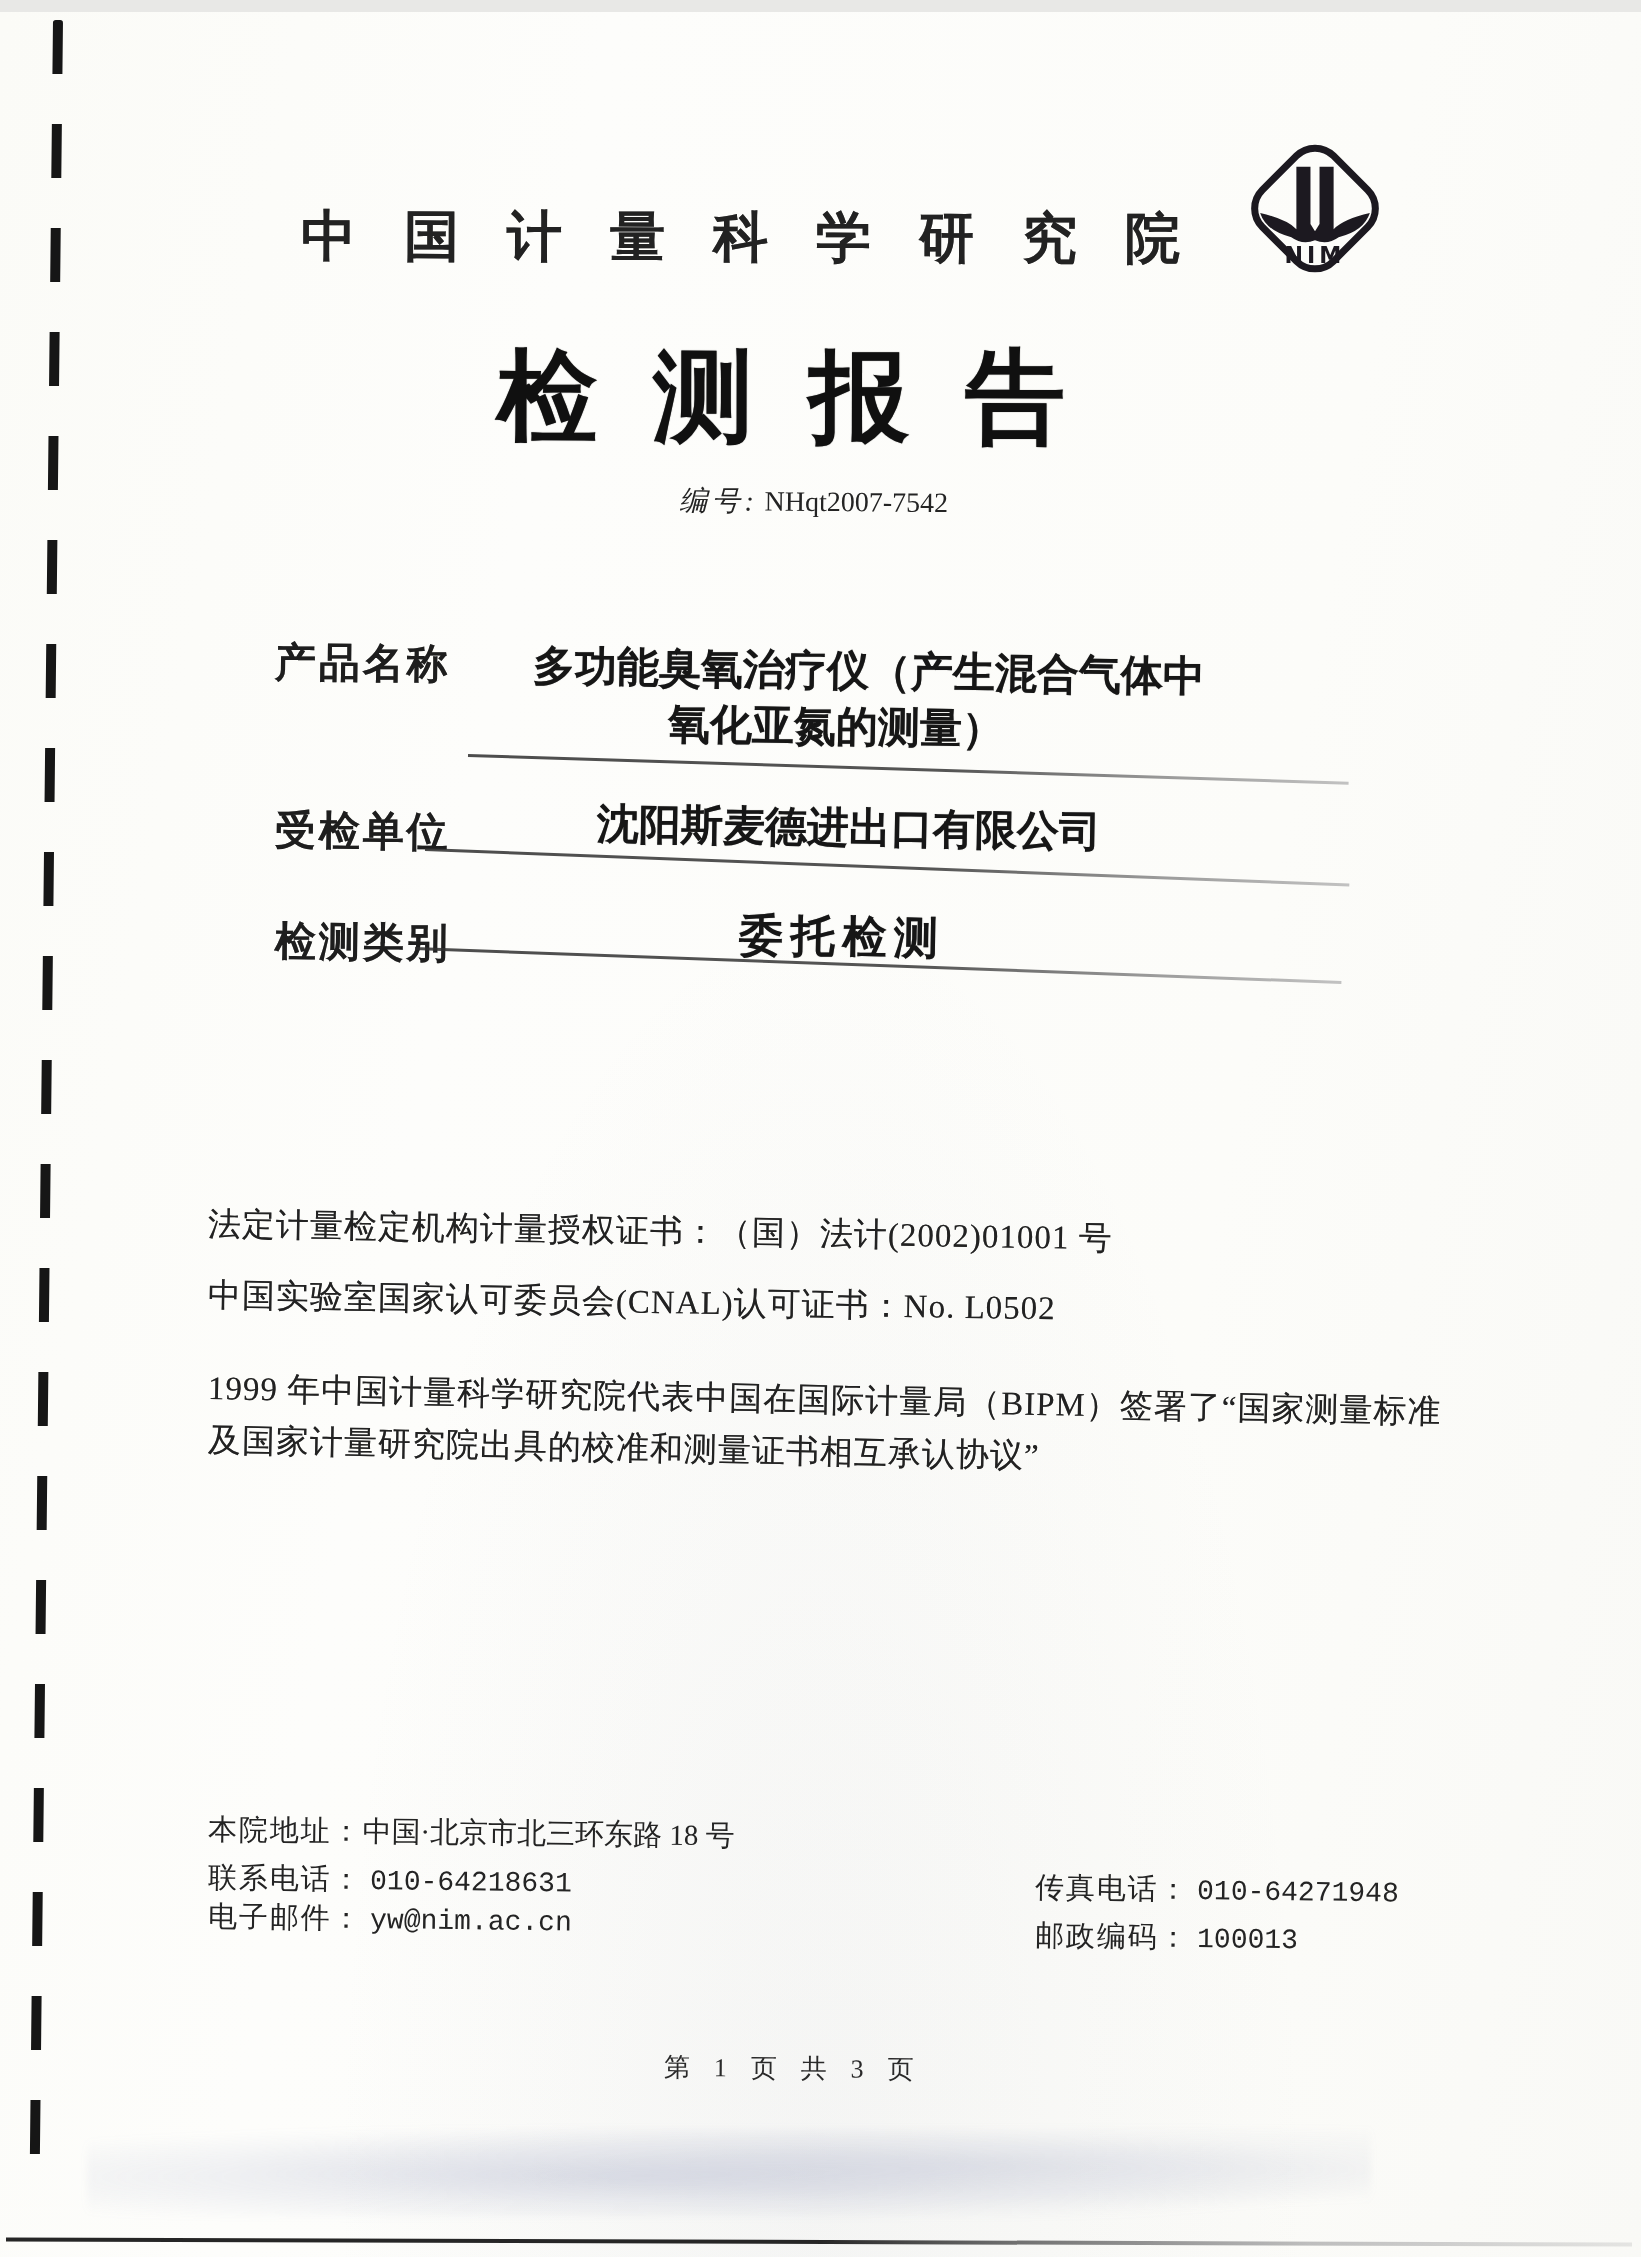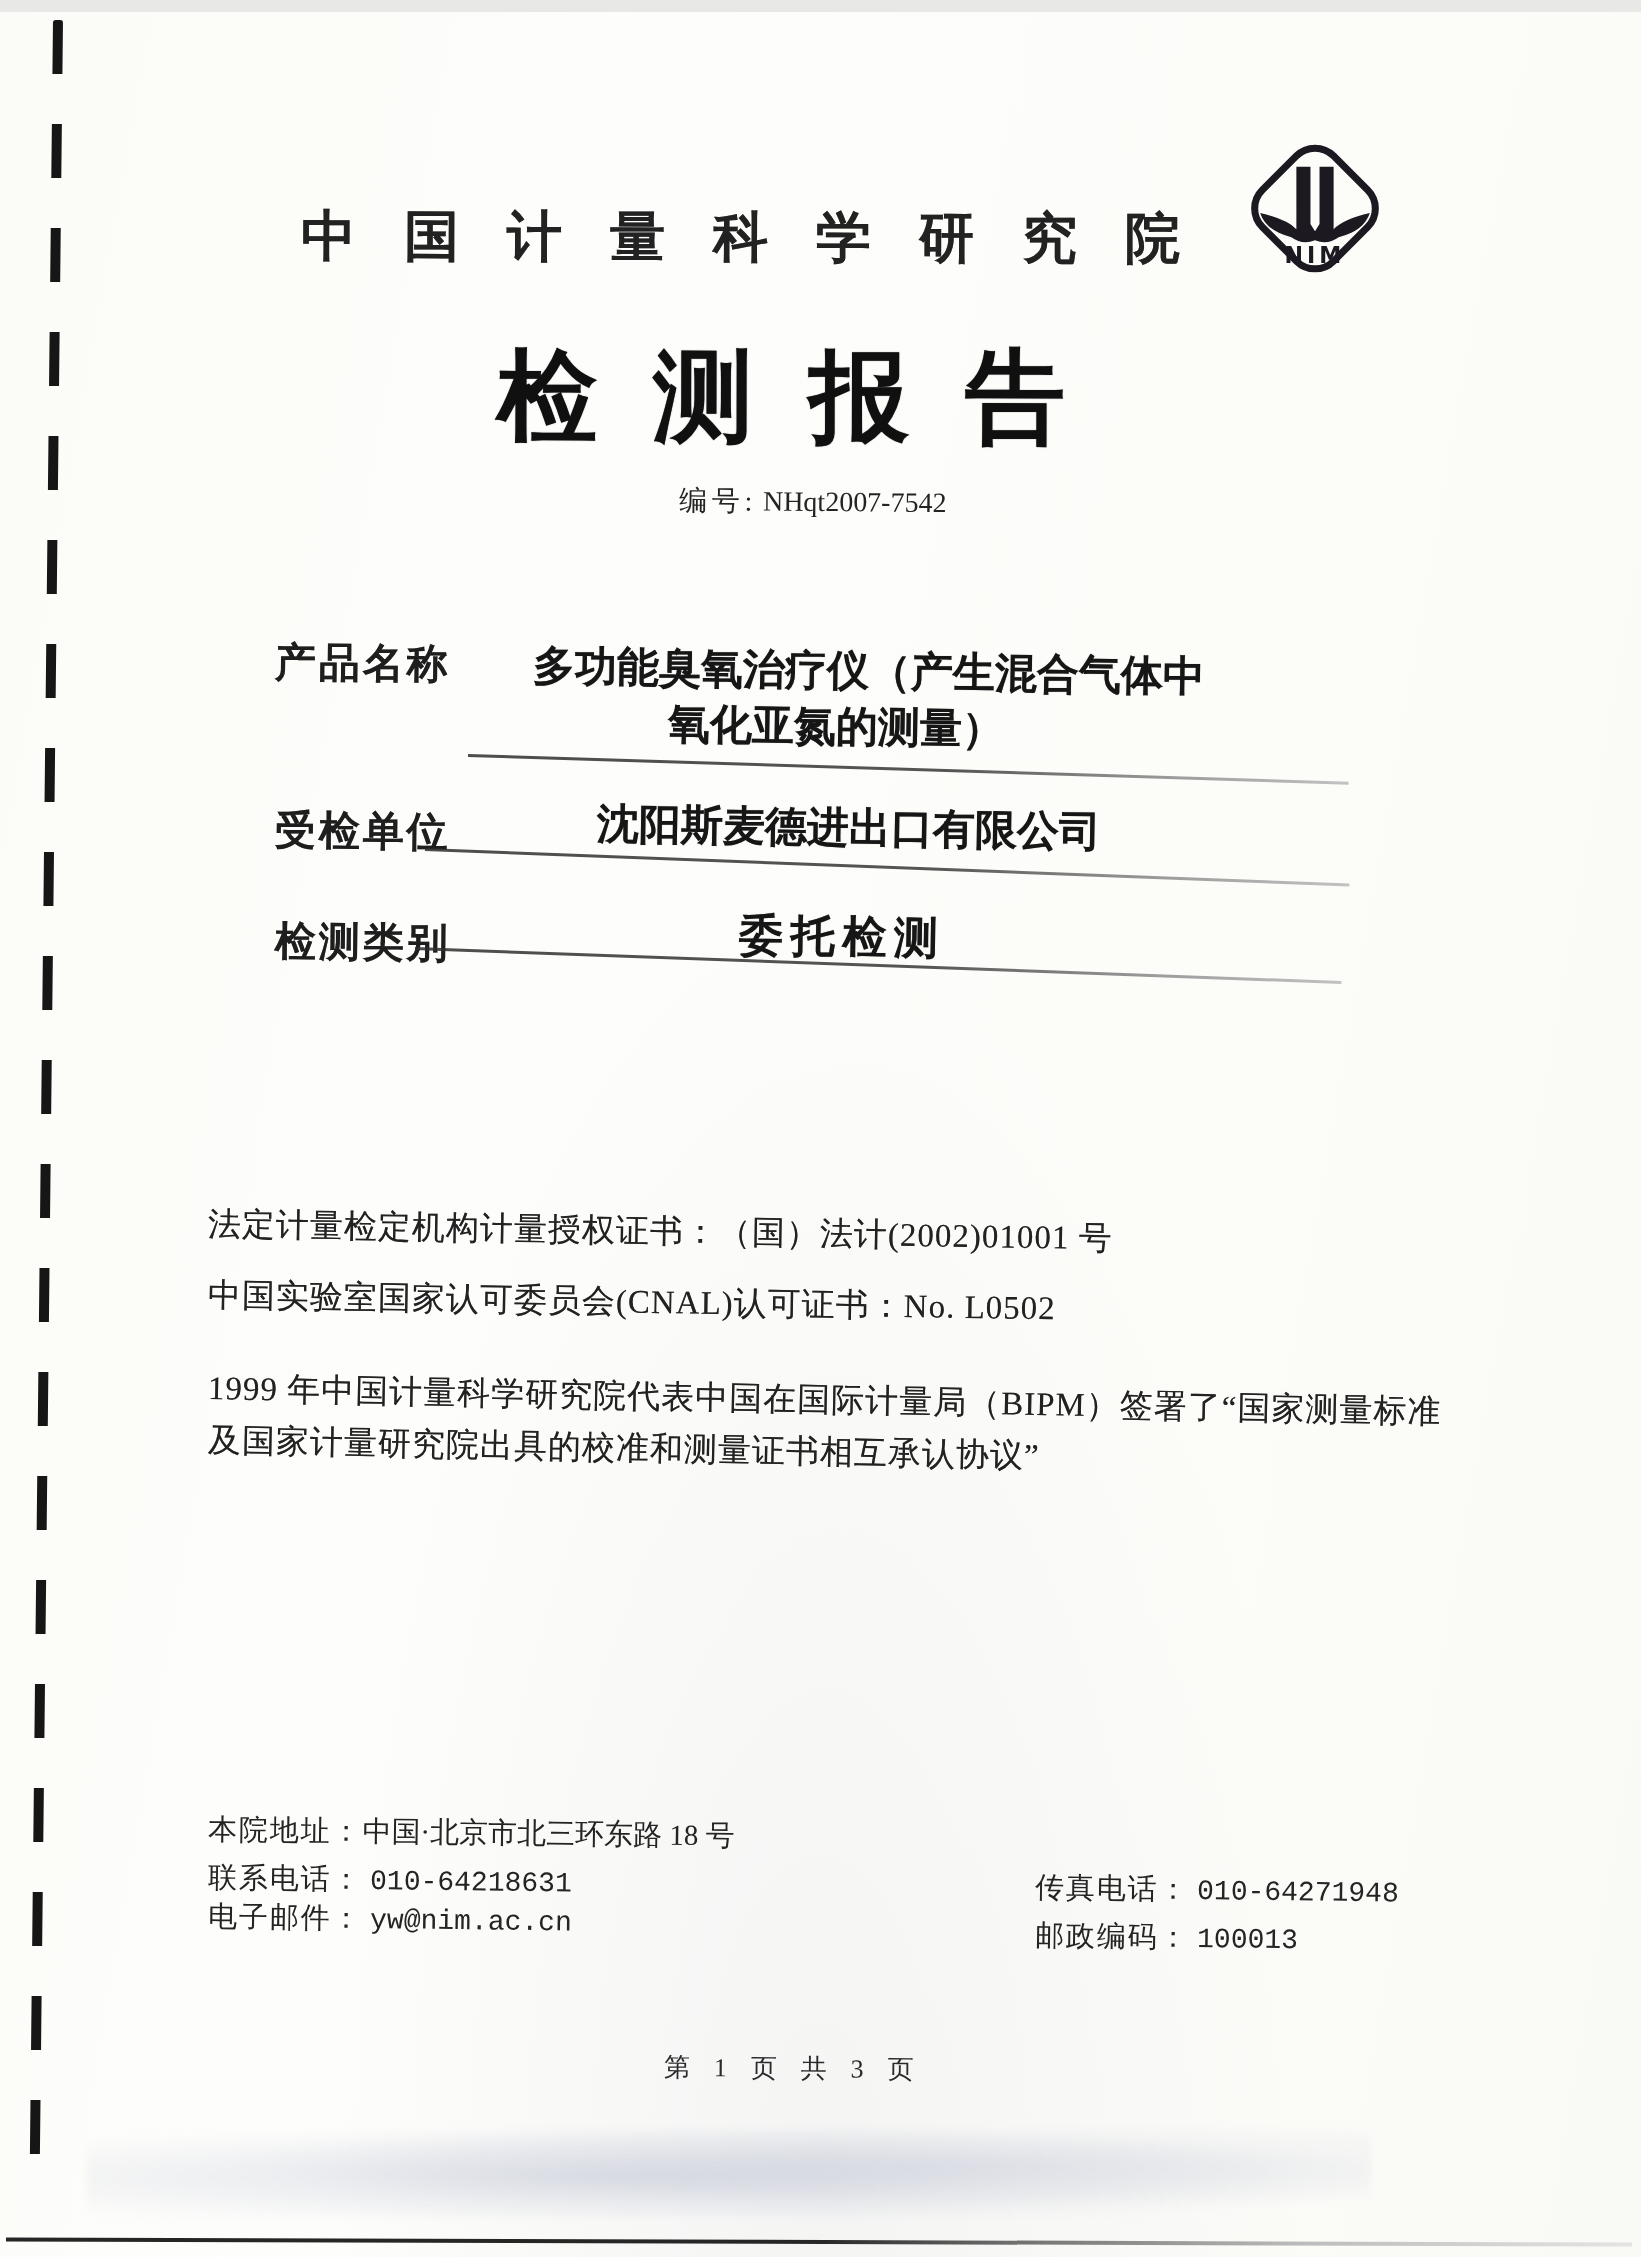--- a/index.html
+++ b/index.html
@@ -31,21 +31,21 @@
   }
   .logo{left:1238px;top:102px;width:154px;height:189px;}
 
   .report-title{
     left:497px;top:319px;margin:0;
     font-size:100px;font-weight:900;letter-spacing:56px;white-space:nowrap;
     color:#101010;text-shadow:0 0 1px rgba(0,0,0,.65);
     transform:rotate(.1deg);
   }
   .report-no{left:679px;top:471px;font-size:28px;color:#242424;white-space:nowrap;transform:rotate(.5deg);}
-  .report-no .lbl{letter-spacing:4.8px;margin-right:5.8px;}
+  .report-no .lbl{letter-spacing:4.8px;margin-right:5.8px;font-style:italic;}
 
   
   .field-label{font-size:41px;font-weight:600;letter-spacing:2.9px;color:#1e1e1e;white-space:nowrap;
     text-shadow:0 0 0.6px rgba(0,0,0,.5);transform:rotate(.6deg);}
   .field-value{font-size:42px;font-weight:600;color:#161616;white-space:nowrap;
     text-shadow:0 0 0.7px rgba(0,0,0,.55);transform:rotate(.9deg);transform-origin:left center;}
   .underline{
     height:2.9px;opacity:.85;transform-origin:left center;
     background:linear-gradient(to right,#2e2e2e,#383838 55%,#8b8b8b 80%,#b8b8b8);
   }

